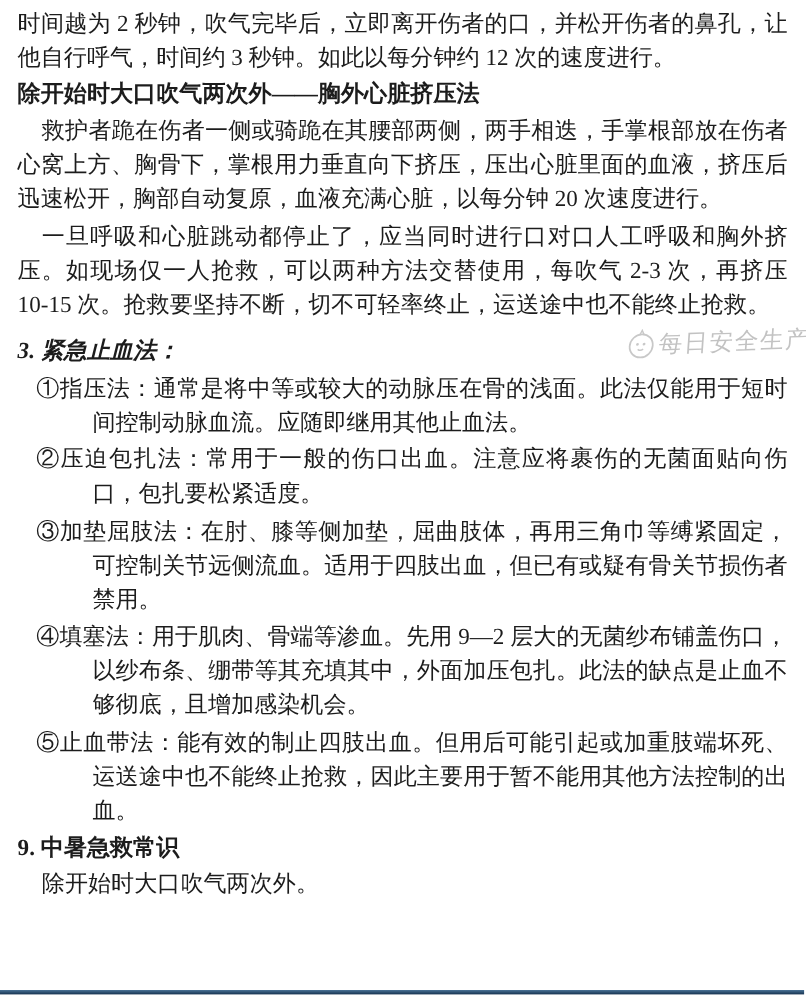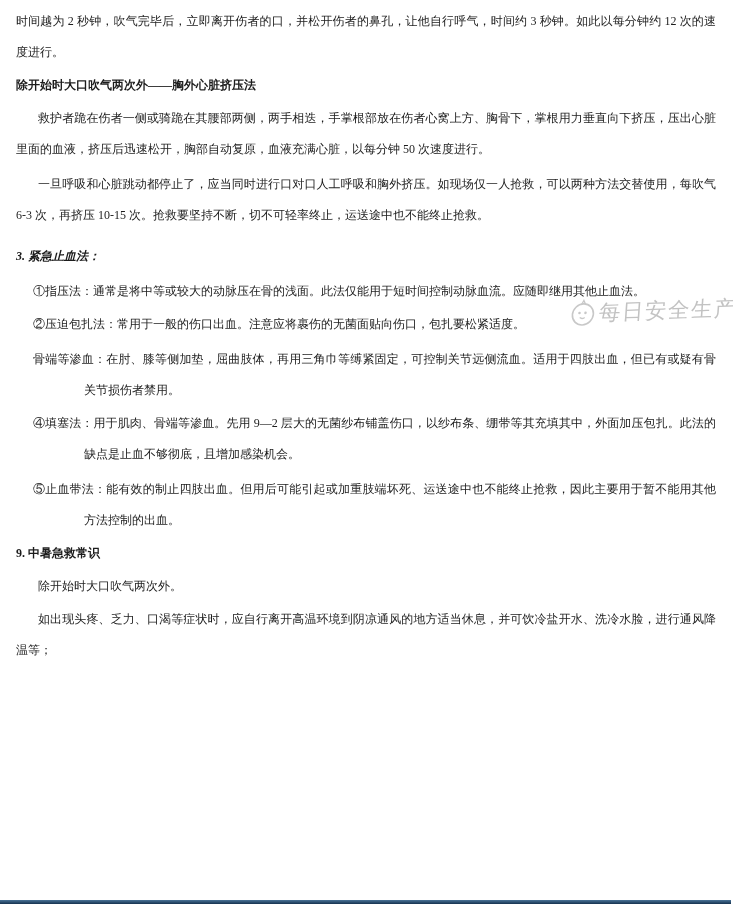--- a/index.html
+++ b/index.html
@@ -7,21 +7,21 @@
     position:relative;
     width:733px;height:905px;
     background:#ffffff;
     overflow:hidden;
     font-family:"Liberation Serif","DejaVu Serif",serif;
     color:#1c1c1c;
   }
   .doc{
     position:absolute;
     top:6px;left:16px;right:17px;
-    font-size:12px;
+    font-size:21px;
     line-height:31px;
     text-align:justify;
   }
   .para{margin:0 0 2px;text-indent:22px;}
   .para.flush{text-indent:0;}
   .h{font-weight:bold;margin:2px 0 2px;text-indent:0;}
   .li{margin:0 0 2px;padding-left:68px;text-indent:-51px;}
   .mt4{margin-top:4px;}
   .mt10{margin-top:10px;font-style:italic;}
   
@@ -51,31 +51,30 @@
   }
 </style>
 </head>
 <body>
 
 <div class="page">
 
   <div class="doc">
     <div class="para flush">时间越为 2 秒钟，吹气完毕后，立即离开伤者的口，并松开伤者的鼻孔，让他自行呼气，时间约 3 秒钟。如此以每分钟约 12 次的速度进行。</div>
     <div class="h">除开始时大口吹气两次外——胸外心脏挤压法</div>
-    <div class="para">救护者跪在伤者一侧或骑跪在其腰部两侧，两手相迭，手掌根部放在伤者心窝上方、胸骨下，掌根用力垂直向下挤压，压出心脏里面的血液，挤压后迅速松开，胸部自动复原，血液充满心脏，以每分钟 50 次速度进行。</div>
-    <div class="para mt4">一旦呼吸和心脏跳动都停止了，应当同时进行口对口人工呼吸和胸外挤压。如现场仅一人抢救，可以两种方法交替使用，每吹气 6-3 次，再挤压 10-15 次。抢救要坚持不断，切不可轻率终止，运送途中也不能终止抢救。</div>
+    <div class="para">救护者跪在伤者一侧或骑跪在其腰部两侧，两手相迭，手掌根部放在伤者心窝上方、胸骨下，掌根用力垂直向下挤压，压出心脏里面的血液，挤压后迅速松开，胸部自动复原，血液充满心脏，以每分钟 20 次速度进行。</div>
+    <div class="para mt4">一旦呼吸和心脏跳动都停止了，应当同时进行口对口人工呼吸和胸外挤压。如现场仅一人抢救，可以两种方法交替使用，每吹气 2-3 次，再挤压 10-15 次。抢救要坚持不断，切不可轻率终止，运送途中也不能终止抢救。</div>
     <div class="h mt10">3. 紧急止血法：</div>
     <div class="li mt4">①指压法：通常是将中等或较大的动脉压在骨的浅面。此法仅能用于短时间控制动脉血流。应随即继用其他止血法。</div>
     <div class="li">②压迫包扎法：常用于一般的伤口出血。注意应将裹伤的无菌面贴向伤口，包扎要松紧适度。</div>
-    <div class="li mt4">骨端等渗血：在肘、膝等侧加垫，屈曲肢体，再用三角巾等缚紧固定，可控制关节远侧流血。适用于四肢出血，但已有或疑有骨关节损伤者禁用。</div>
+    <div class="li mt4">③加垫屈肢法：在肘、膝等侧加垫，屈曲肢体，再用三角巾等缚紧固定，可控制关节远侧流血。适用于四肢出血，但已有或疑有骨关节损伤者禁用。</div>
     <div class="li">④填塞法：用于肌肉、骨端等渗血。先用 9—2 层大的无菌纱布铺盖伤口，以纱布条、绷带等其充填其中，外面加压包扎。此法的缺点是止血不够彻底，且增加感染机会。</div>
     <div class="li mt4">⑤止血带法：能有效的制止四肢出血。但用后可能引起或加重肢端坏死、运送途中也不能终止抢救，因此主要用于暂不能用其他方法控制的出血。</div>
     <div class="h">9. 中暑急救常识</div>
     <div class="para">除开始时大口吹气两次外。</div>
-    <div class="para">如出现头疼、乏力、口渴等症状时，应自行离开高温环境到阴凉通风的地方适当休息，并可饮冷盐开水、洗冷水脸，进行通风降温等；</div>
   </div>
 
   <div class="watermark">
     <svg class="wm-logo" viewBox="0 0 27 30">
       <circle cx="14" cy="17" r="10.5" fill="none" stroke="#a8a8a8" stroke-width="1.6"></circle>
       <circle cx="10.5" cy="15.5" r="1.3" fill="#a8a8a8"></circle>
       <circle cx="16.5" cy="15.5" r="1.3" fill="#a8a8a8"></circle>
       <path d="M11 20 q2.5 2 5 0" fill="none" stroke="#a8a8a8" stroke-width="1.3"></path>
       <path d="M12 7 l2-4 2 4" fill="none" stroke="#a8a8a8" stroke-width="1.3"></path>
     </svg>

